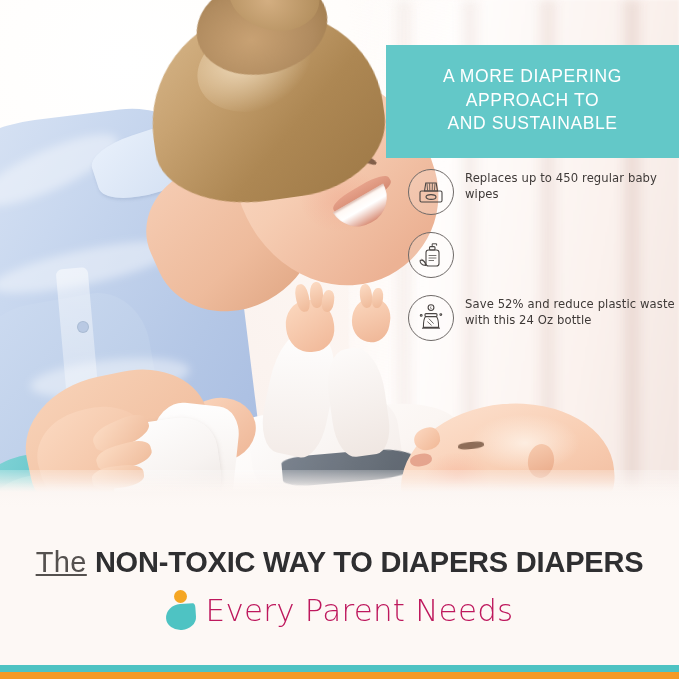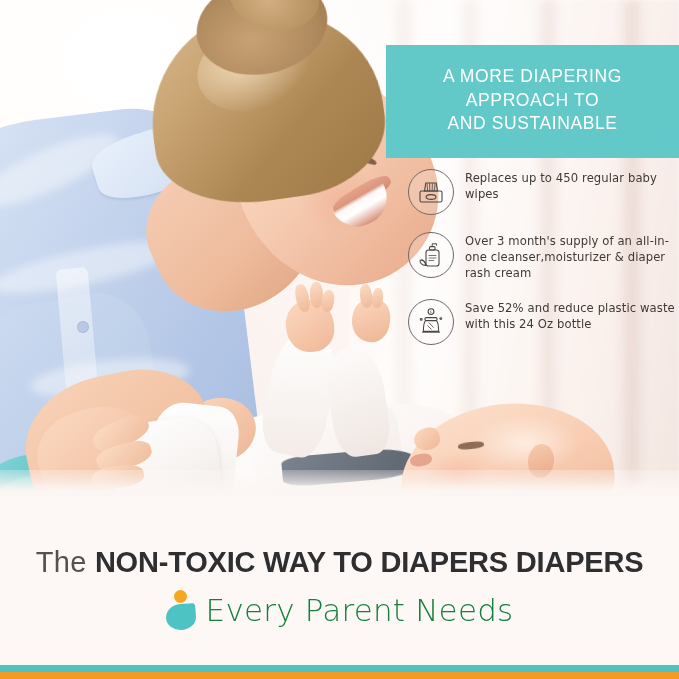--- a/index.html
+++ b/index.html
@@ -185,31 +185,31 @@
   .bullet-icon{flex:0 0 auto;width:44px;height:44px;border-radius:50%;
     border:1px solid #6f6a68;display:flex;align-items:center;justify-content:center;
     margin-right:11px;margin-top:1px;background:rgba(255,255,255,.18);}
   .bullet-text{font-size:11.6px;line-height:1.38;color:#3f3a38;letter-spacing:.1px;
     font-family:"DejaVu Sans", sans-serif;padding-top:3px;}
 
   
   .bottom{position:absolute;left:0;top:516px;width:679px;height:149px;background:#fdf8f5;}
   .tagline{position:absolute;left:0;top:30px;width:679px;text-align:center;
     font-size:29px;color:#3a3a3c;white-space:nowrap;}
-  .tag-light{font-weight:300;color:#55514f;letter-spacing:.4px;}
+  .tag-light{font-weight:300;color:#55514f;letter-spacing:.4px;text-decoration:underline;}
   .tag-bold{font-weight:700;color:#2f2f31;letter-spacing:-.2px;}
   .subline{position:absolute;left:0;top:74px;width:679px;
     display:flex;align-items:center;justify-content:center;gap:10px;}
   .logo-mark{position:relative;width:30px;height:40px;flex:0 0 auto;}
   .logo-head{position:absolute;left:8px;top:0;width:13px;height:13px;border-radius:50%;
     background:#f5a623;}
   .logo-body{position:absolute;left:0;top:14px;width:30px;height:26px;
     background:#4ec3c3;border-radius:60% 10% 60% 60%/62% 22% 58% 58%;
     transform:rotate(-4deg);}
-  .sub-text{font-size:31px;font-weight:300;color:#15803d;letter-spacing:.2px;
+  .sub-text{font-size:31px;font-weight:300;color:#be185d;letter-spacing:.2px;
     font-family:"DejaVu Sans", sans-serif;text-align:center;}
 
   
   .stripe-teal{position:absolute;left:0;top:665px;width:679px;height:7px;background:#4ec3c3;}
   .stripe-orange{position:absolute;left:0;top:672px;width:679px;height:7px;background:#f49a25;}
 </style>
 </head>
 <body>
 
 <div id="app">
@@ -307,21 +307,20 @@
       <div class="bullet-icon">
         <svg width="30" height="30" viewBox="0 0 30 30" fill="none" stroke="#4a4644" stroke-width="1.1">
           <rect x="10" y="10" width="13" height="16" rx="2.6"></rect>
           <rect x="13.5" y="6.6" width="5.5" height="3.4" rx="1"></rect>
           <path d="M16.2 6.6 L16.2 3.8 L20.6 3.8 L20.6 5.6" stroke-width="1"></path>
           <path d="M12.6 15.5 H20.4 M12.6 18 H20.4 M12.6 20.5 H18" stroke-width=".75"></path>
           <path d="M9.6 25.4 C5.6 25.4 3.6 22.6 4.2 20.4 C6.8 19.8 9.6 21.6 9.6 25.4 Z"></path>
           <path d="M9.8 25.4 C9.8 21.8 7.6 19.6 5.2 19.2" stroke-width=".7"></path>
         </svg>
       </div>
-      <div class="bullet-text">Over 3 month's supply of an all-in-one cleanser,moisturizer &amp; diaper rash cream</div>
     </div>
 
     <div class="bullet">
       <div class="bullet-icon">
         <svg width="30" height="30" viewBox="0 0 30 30" fill="none" stroke="#4a4644" stroke-width="1.1">
           <circle cx="15" cy="4.6" r="2.9"></circle>
           <text x="15" y="6.4" font-size="3.6" text-anchor="middle" fill="#4a4644" stroke="none" font-family="DejaVu Sans, sans-serif">$</text>
           <rect x="9" y="10.6" width="12" height="3" rx="1"></rect>
           <path d="M9.6 13.6 C7.6 15.4 7.4 18.6 7.4 24.4 H22.6 C22.6 18.6 22.4 15.4 20.4 13.6"></path>
           <path d="M6 25.2 H24" stroke-width="1"></path>

